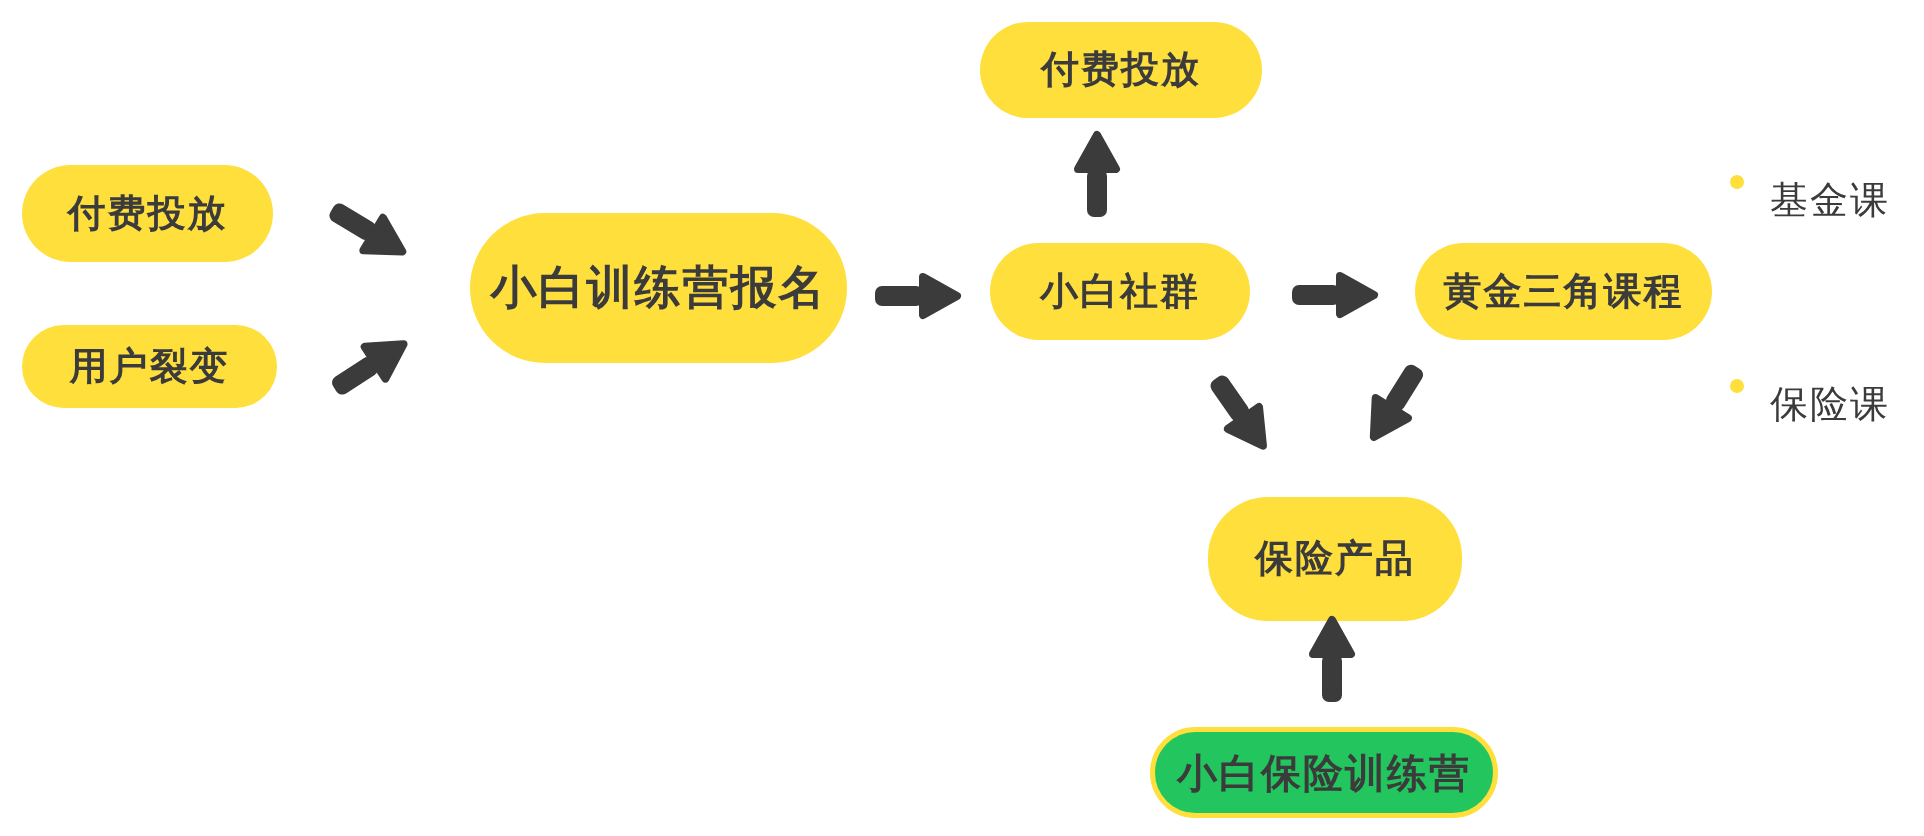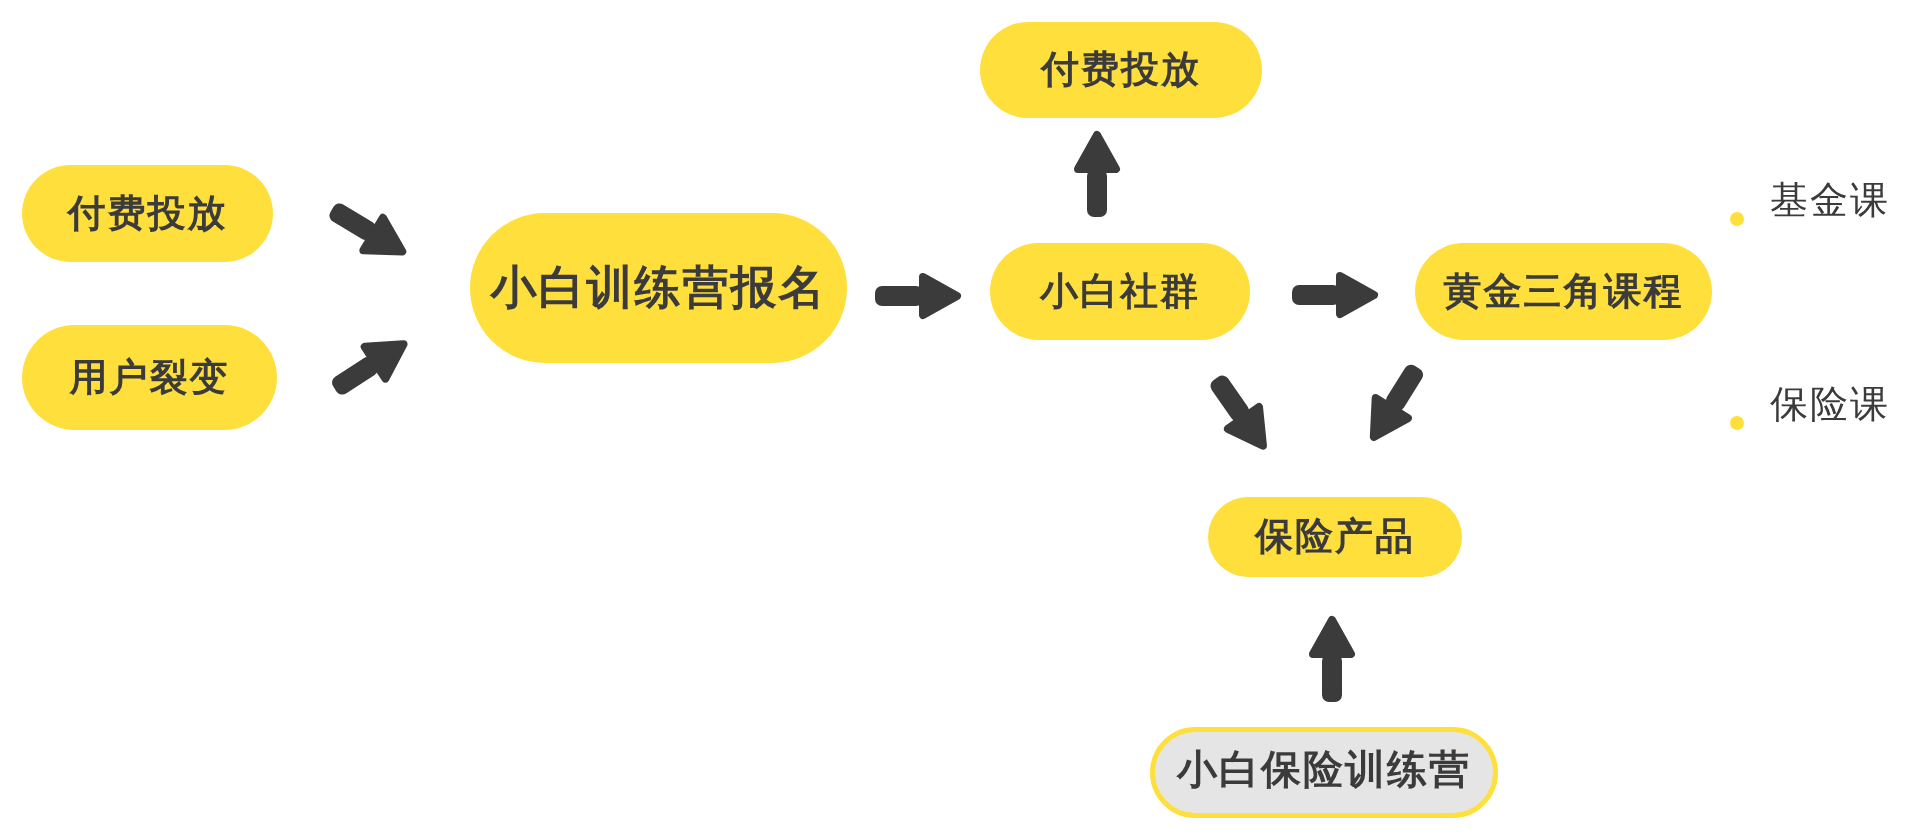--- a/index.html
+++ b/index.html
@@ -7,34 +7,34 @@
     position:relative; width:1924px; height:836px; background:#ffffff;
     font-family:"Liberation Sans","DejaVu Sans",sans-serif; overflow:hidden;
     --yellow:#FFDF3C; --ink:#3B3B3B;
   }
   .node {
     position:absolute; background:var(--yellow); border-radius:60px;
     display:flex; flex-direction:column; align-items:center; justify-content:center;
     color:var(--ink); font-weight:bold; font-size:38px; letter-spacing:2px;
     text-align:center; box-sizing:border-box; line-height:1.25;
   }
-  .node.outline { background:#e5e5e5; border:5px solid var(--yellow);font-family:Liberation Mono, monospace; }
+  .node.outline { background:#22c55e; border:5px solid var(--yellow); }
 
   
   .n-paid      { left:22px;   top:165px; width:251px; height:97px;font-family:Liberation Serif, serif; }
-  .n-fission   { left:22px;   top:325px; width:255px; height:105px; }
+  .n-fission   { left:22px;   top:325px; width:255px; height:83px; }
   .n-camp      { left:470px;  top:213px; width:377px; height:150px; font-size:46px; border-radius:76px;gap:30px; }
   .n-broker    { left:980px;  top:22px;  width:282px; height:96px; }
   .n-community { left:990px;  top:243px; width:260px; height:97px; }
   .n-golden    { left:1415px; top:243px; width:297px; height:97px; }
-  .n-insprod   { left:1208px; top:497px; width:254px; height:80px; }
+  .n-insprod   { left:1208px; top:497px; width:254px; height:124px; }
   .n-inscamp   { left:1150px; top:727px; width:348px; height:91px; font-size:40px; border-radius:46px; }
 
   
-  .course-item { position:absolute; left:1730px; display:flex; align-items:flex-end; }
+  .course-item { position:absolute; left:1730px; display:flex; align-items:flex-start; }
   .course-item .dot { width:14px; height:14px; border-radius:50%; background:var(--yellow); margin-right:26px; flex:0 0 auto; }
   .course-item .lbl { color:var(--ink); font-size:38px; font-weight:500; letter-spacing:2px; white-space:nowrap; }
   .c1 { top:175px; } .c2 { top:270px; } .c3 { top:379px; }
 
   
   .arrow { position:absolute; width:92px; height:52px; color:var(--ink); }
   .a-paid-camp      { left:322px;  top:205px; transform:rotate(31deg); }
   .a-fission-camp   { left:324px;  top:340px; transform:rotate(-33deg); }
   .a-camp-community { left:871px;  top:270px; }
   .a-community-broker { left:1051px; top:149px; transform:rotate(-90deg); }

